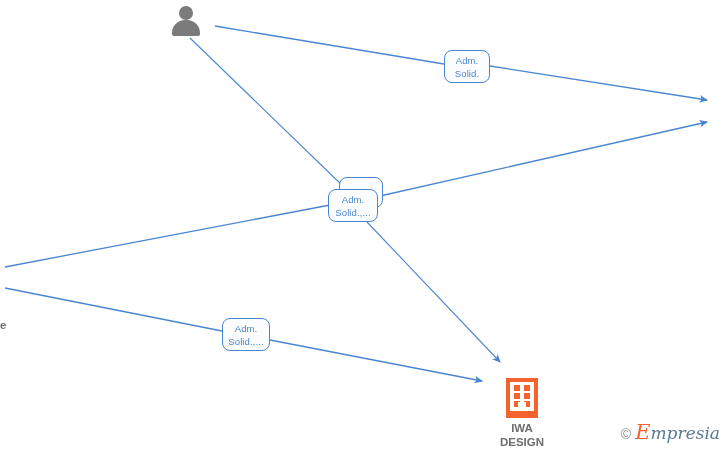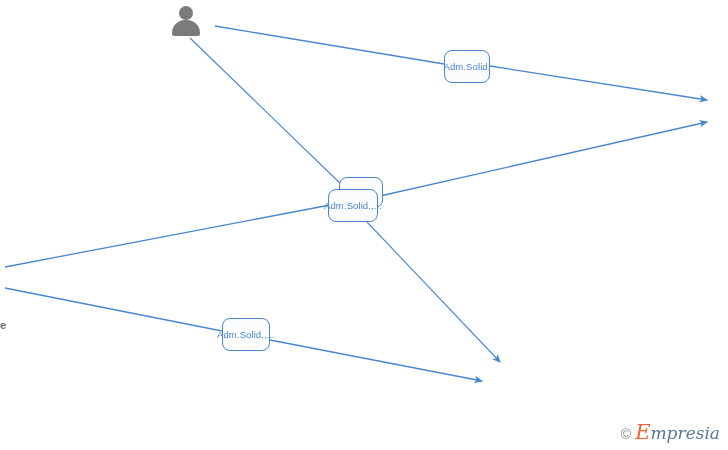--- a/index.html
+++ b/index.html
@@ -28,20 +28,21 @@
     position: absolute;
   }
   
   .relbox {
     position: absolute;
     box-sizing: border-box;
     border: 1px solid #4a86d0;
     border-radius: 8px;
     background: #fbfcfe;
     display: flex;
+    flex-direction: column;
     align-items: center;
     justify-content: center;
     color: #4a86d0;
     font-size: 9.5px;
     line-height: 13px;
     letter-spacing: 0.1px;
     white-space: nowrap;
   }
   .relbox .rl {
     display: block;
@@ -208,20 +209,38 @@
   <div class="relbox" style="left:328px; top:189px; width:50px; height:33px; z-index:3;">
     <span class="rl">Adm.</span>
     <span class="rl">Solid.,...</span>
   </div>
 
   <div class="relbox" style="left:222px; top:318px; width:48px; height:33px;">
     <span class="rl">Adm.</span>
     <span class="rl">Solid.,...</span>
   </div>
 
+  <div class="company" style="left:462px; top:378px;">
+    <div class="bld">
+      <div class="shell"></div>
+      <div class="inner"></div>
+      <div class="win" style="left:8px;  top:7px;"></div>
+      <div class="win" style="left:18px; top:7px;"></div>
+      <div class="win" style="left:8px;  top:15px;"></div>
+      <div class="win" style="left:18px; top:15px;"></div>
+      <div class="win" style="left:8px;  top:23px;"></div>
+      <div class="win" style="left:18px; top:23px;"></div>
+      <div class="door"></div>
+      <div class="base"></div>
+    </div>
+    <div class="company-label">
+      <div>IWA</div>
+      <div>DESIGN</div>
+    </div>
+  </div>
 
   <div class="edge-text" style="left:738px; top:72px;">IW</div>
 
   <div class="edge-text" style="left:0px; top:318px;">e</div>
 
   <div class="watermark">
     <span class="copy">©</span>
     <span class="brand"><span class="cap">E</span><span>mpresia</span></span>
   </div>
 

